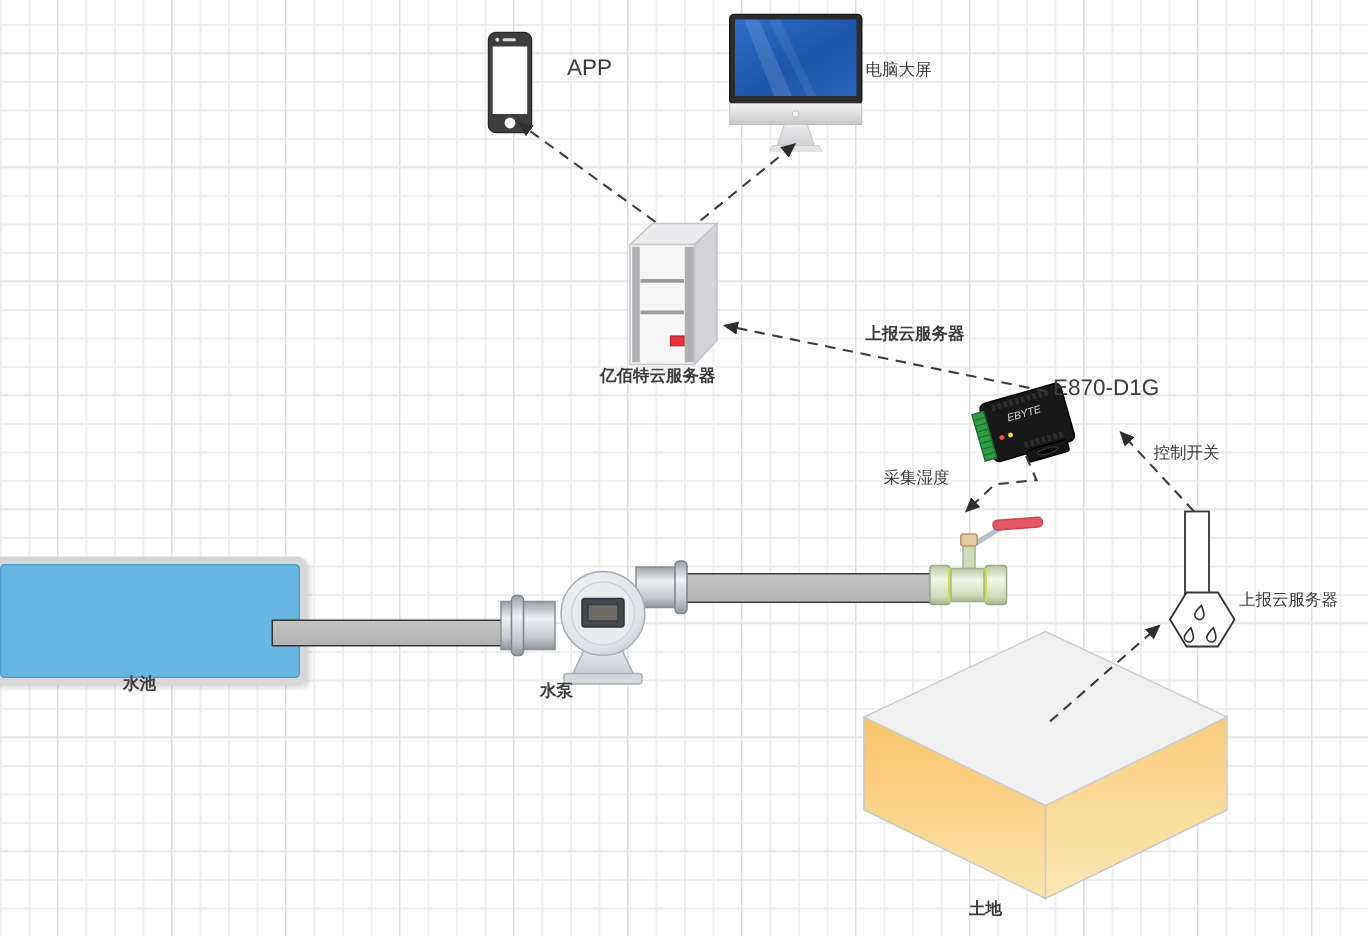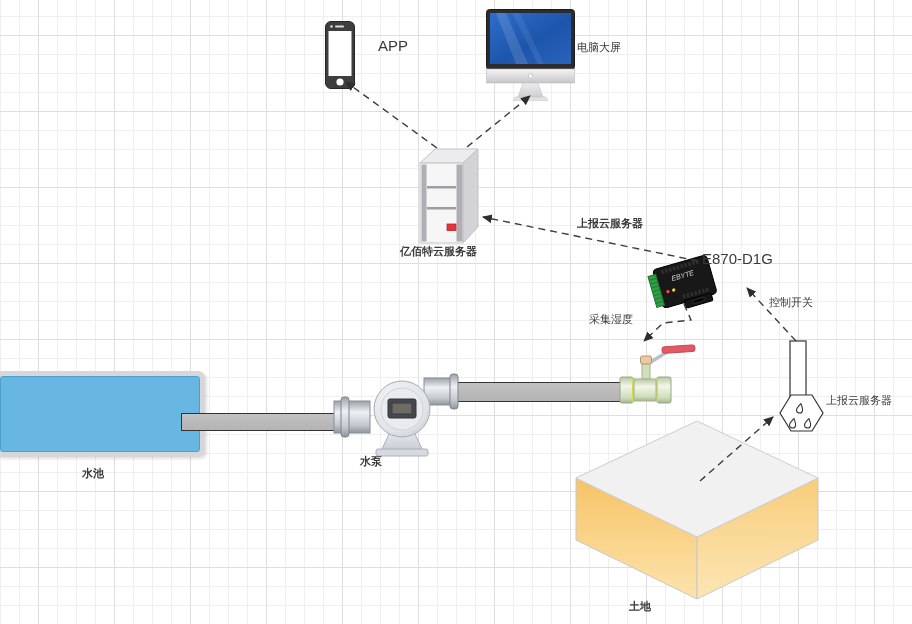--- a/index.html
+++ b/index.html
@@ -231,17 +231,17 @@
   </svg>
 
   <div class="label" style="left:378px;top:37px;font-size:15px;">APP</div>
   <div class="label" style="left:577px;top:39px;">电脑大屏</div>
   <div class="label center" style="left:400px;top:243px;width:100px;">亿佰特云服务器</div>
   <div class="label" style="left:702px;top:250px;font-size:15px;">E870-D1G</div>
   <div class="label" style="left:577px;top:215px;font-weight:bold;">上报云服务器</div>
   <div class="label" style="left:589px;top:311px;">采集湿度</div>
   <div class="label" style="left:769px;top:294px;">控制开关</div>
   <div class="label" style="left:826px;top:392px;">上报云服务器</div>
-  <div class="label center" style="left:82px;top:465px;width:60px;">水池</div>
+  <div class="label center" style="left:82px;top:448px;width:60px;">水池</div>
   <div class="label center" style="left:360px;top:453px;width:60px;">水泵</div>
-  <div class="label center" style="left:629px;top:598px;width:60px;">土地</div>
+  <div class="label center" style="left:646px;top:598px;width:60px;">土地</div>
 
 </div>
 
 </body></html>

